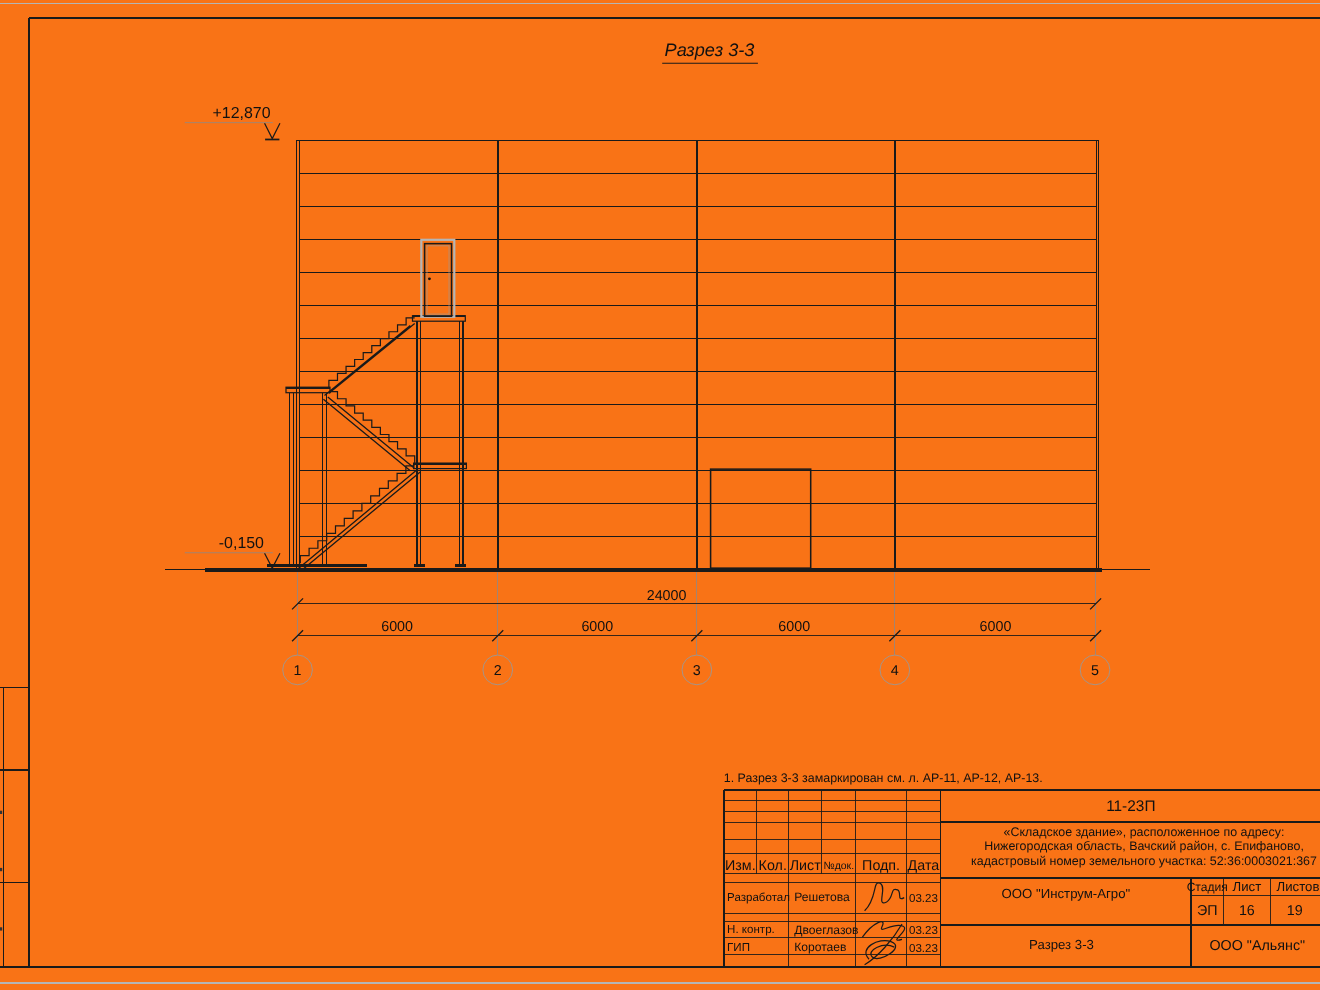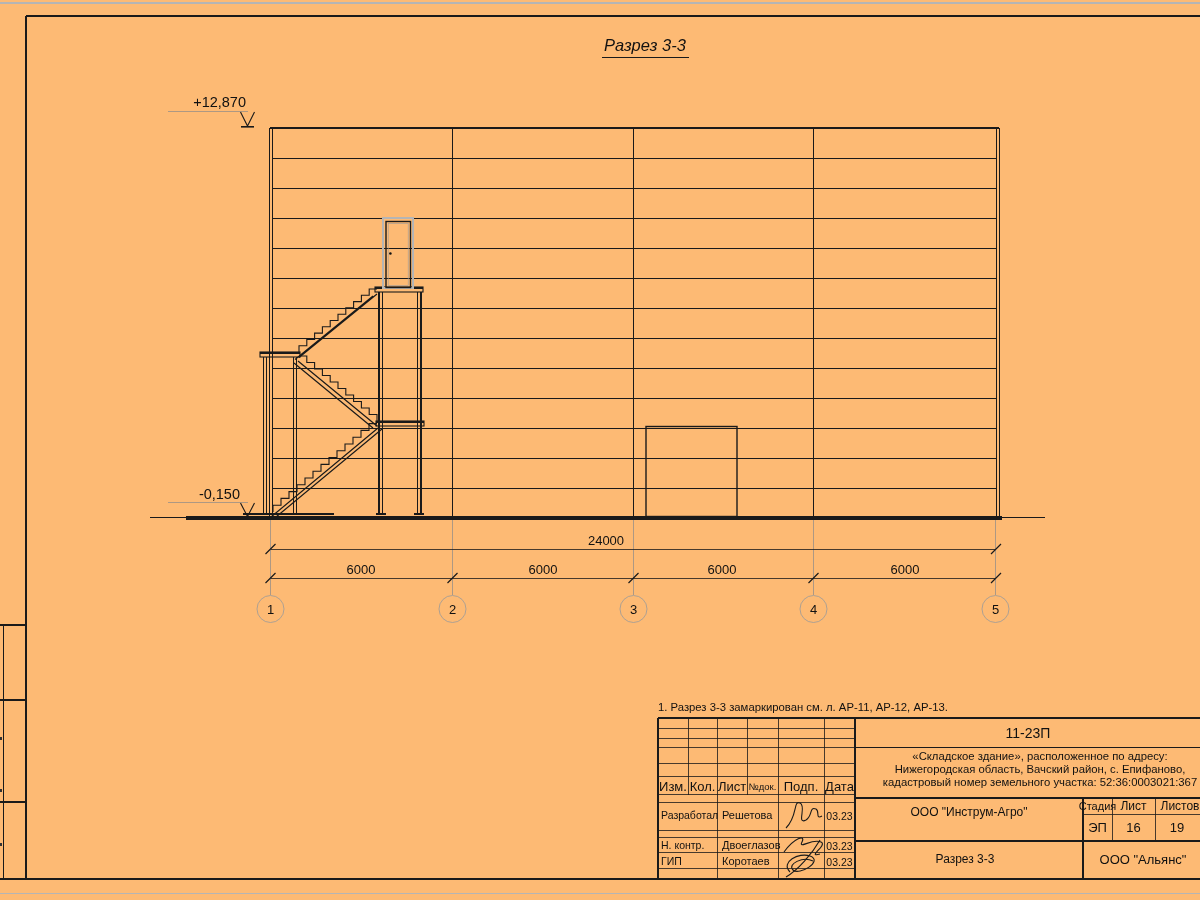--- a/index.html
+++ b/index.html
@@ -1,16 +1,16 @@
 <!DOCTYPE html>
 <html><head>
 <meta charset="utf-8">
 <style>
   html,body{margin:0;padding:0;background:#fff;}
-  #sheet{position:relative;width:1200px;height:900px;background:#fdba74;overflow:hidden;}
+  #sheet{position:relative;width:1200px;height:900px;background:#f97316;overflow:hidden;}
   svg{position:absolute;left:0;top:0;}
   svg text{font-family:"Liberation Sans","DejaVu Sans",sans-serif;fill:#111;}
   .mid{text-anchor:middle;}
   .end{text-anchor:end;}
   .i{font-style:italic;}
   .s9{font-size:9.5px;}.s10{font-size:10.5px;}.s11{font-size:11px;}
   .s115{font-size:11.3px;}.s12{font-size:12px;}.s13{font-size:13px;}
   .s14{font-size:14px;}.s145{font-size:14.5px;}.s16{font-size:16.5px;}
   .ln{stroke:#1a1a1a;fill:none;}
   .w06{stroke-width:.6;}.w07{stroke-width:.7;}.w08{stroke-width:.8;}

